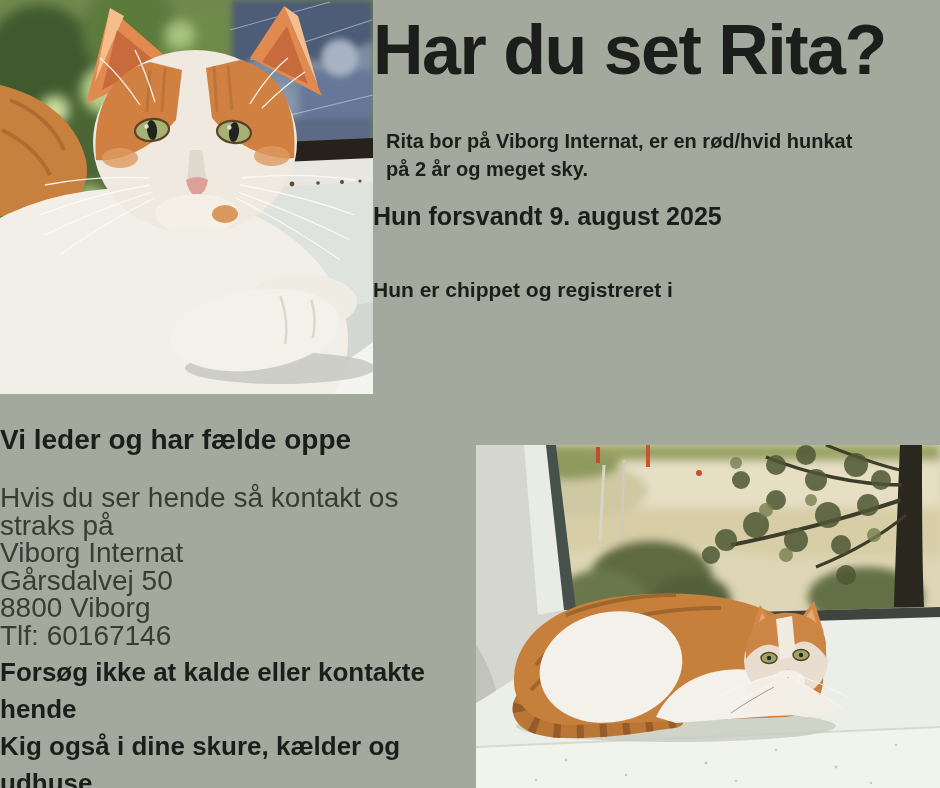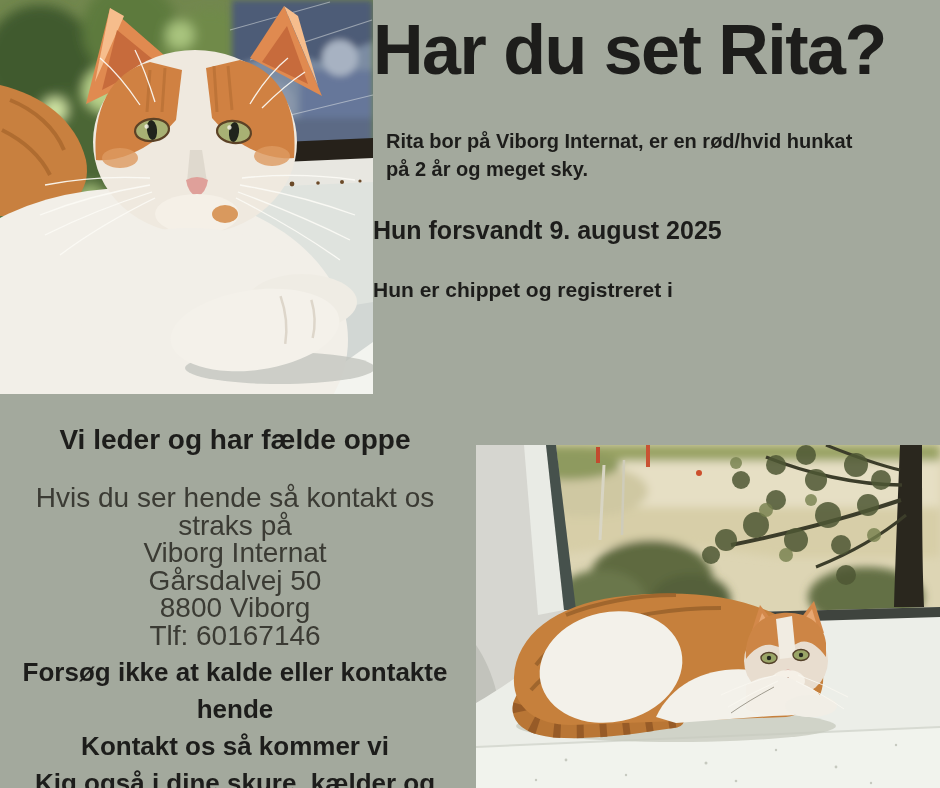--- a/index.html
+++ b/index.html
@@ -13,25 +13,25 @@
   .photo { position:absolute; overflow:hidden; }
   .photo svg { display:block; width:100%; height:100%; }
   .photo-portrait { left:0; top:0; width:373px; height:394px; }
   .photo-sill { left:476px; top:445px; width:464px; height:343px; }
 
   
   .right-col { position:absolute; left:373px; top:0; width:540px; height:430px; text-align:left; }
   .right-col > div { position:absolute; left:0; right:0; }
   .title { top:15px; font-size:70px; line-height:1; font-weight:700; letter-spacing:-1.5px; white-space:nowrap; }
   .about { top:127px; font-size:20px; font-weight:700; line-height:28px;padding-left:13px; }
-  .disappeared { top:215px; font-size:25px; font-weight:700; line-height:30px; }
+  .disappeared { top:201px; font-size:25px; font-weight:700; line-height:30px; }
   .chip { top:274px; font-size:21px; font-weight:700; line-height:32px; }
 
   
-  .left-col { position:absolute; left:0; top:0; width:470px; height:788px; text-align:center; }
+  .left-col { position:absolute; left:0; top:0; width:470px; height:788px; text-align:left; }
   .left-col > div { position:absolute; left:0; right:0; }
   .search-heading { top:424px; font-size:28px; font-weight:700; line-height:32px; }
   .contact-block { top:484px; font-size:28px; font-weight:400; line-height:27.5px; color:#3b3b34; }
   .warning-block { top:654px; font-size:26px; font-weight:700; line-height:37px; }
 </style>
 </head>
 <body>
 
 <div class="poster" style="background: rgb(163, 169, 157); color: rgb(29, 29, 27);">
 
@@ -179,21 +179,20 @@
     <div class="search-heading">Vi leder og har fælde oppe</div>
     <div class="contact-block" style="color: rgb(59, 59, 52);">
       <div>Hvis du ser hende så kontakt os straks på</div>
       <div>Viborg Internat</div>
       <div>Gårsdalvej 50</div>
       <div>8800 Viborg</div>
       <div>Tlf: 60167146</div>
     </div>
     <div class="warning-block">
       <div>Forsøg ikke at kalde eller kontakte hende</div>
-      <div>Kontakt os så kommer vi</div>
       <div>Kig også i dine skure, kælder og udhuse</div>
     </div>
   </div>
 
   <div class="photo photo-sill">
     <svg viewBox="0 0 464 343" aria-hidden="true">
       <defs>
         <filter id="b4" x="-30%" y="-30%" width="160%" height="160%">
             <feGaussianBlur stdDeviation="4"></feGaussianBlur>
           </filter>

